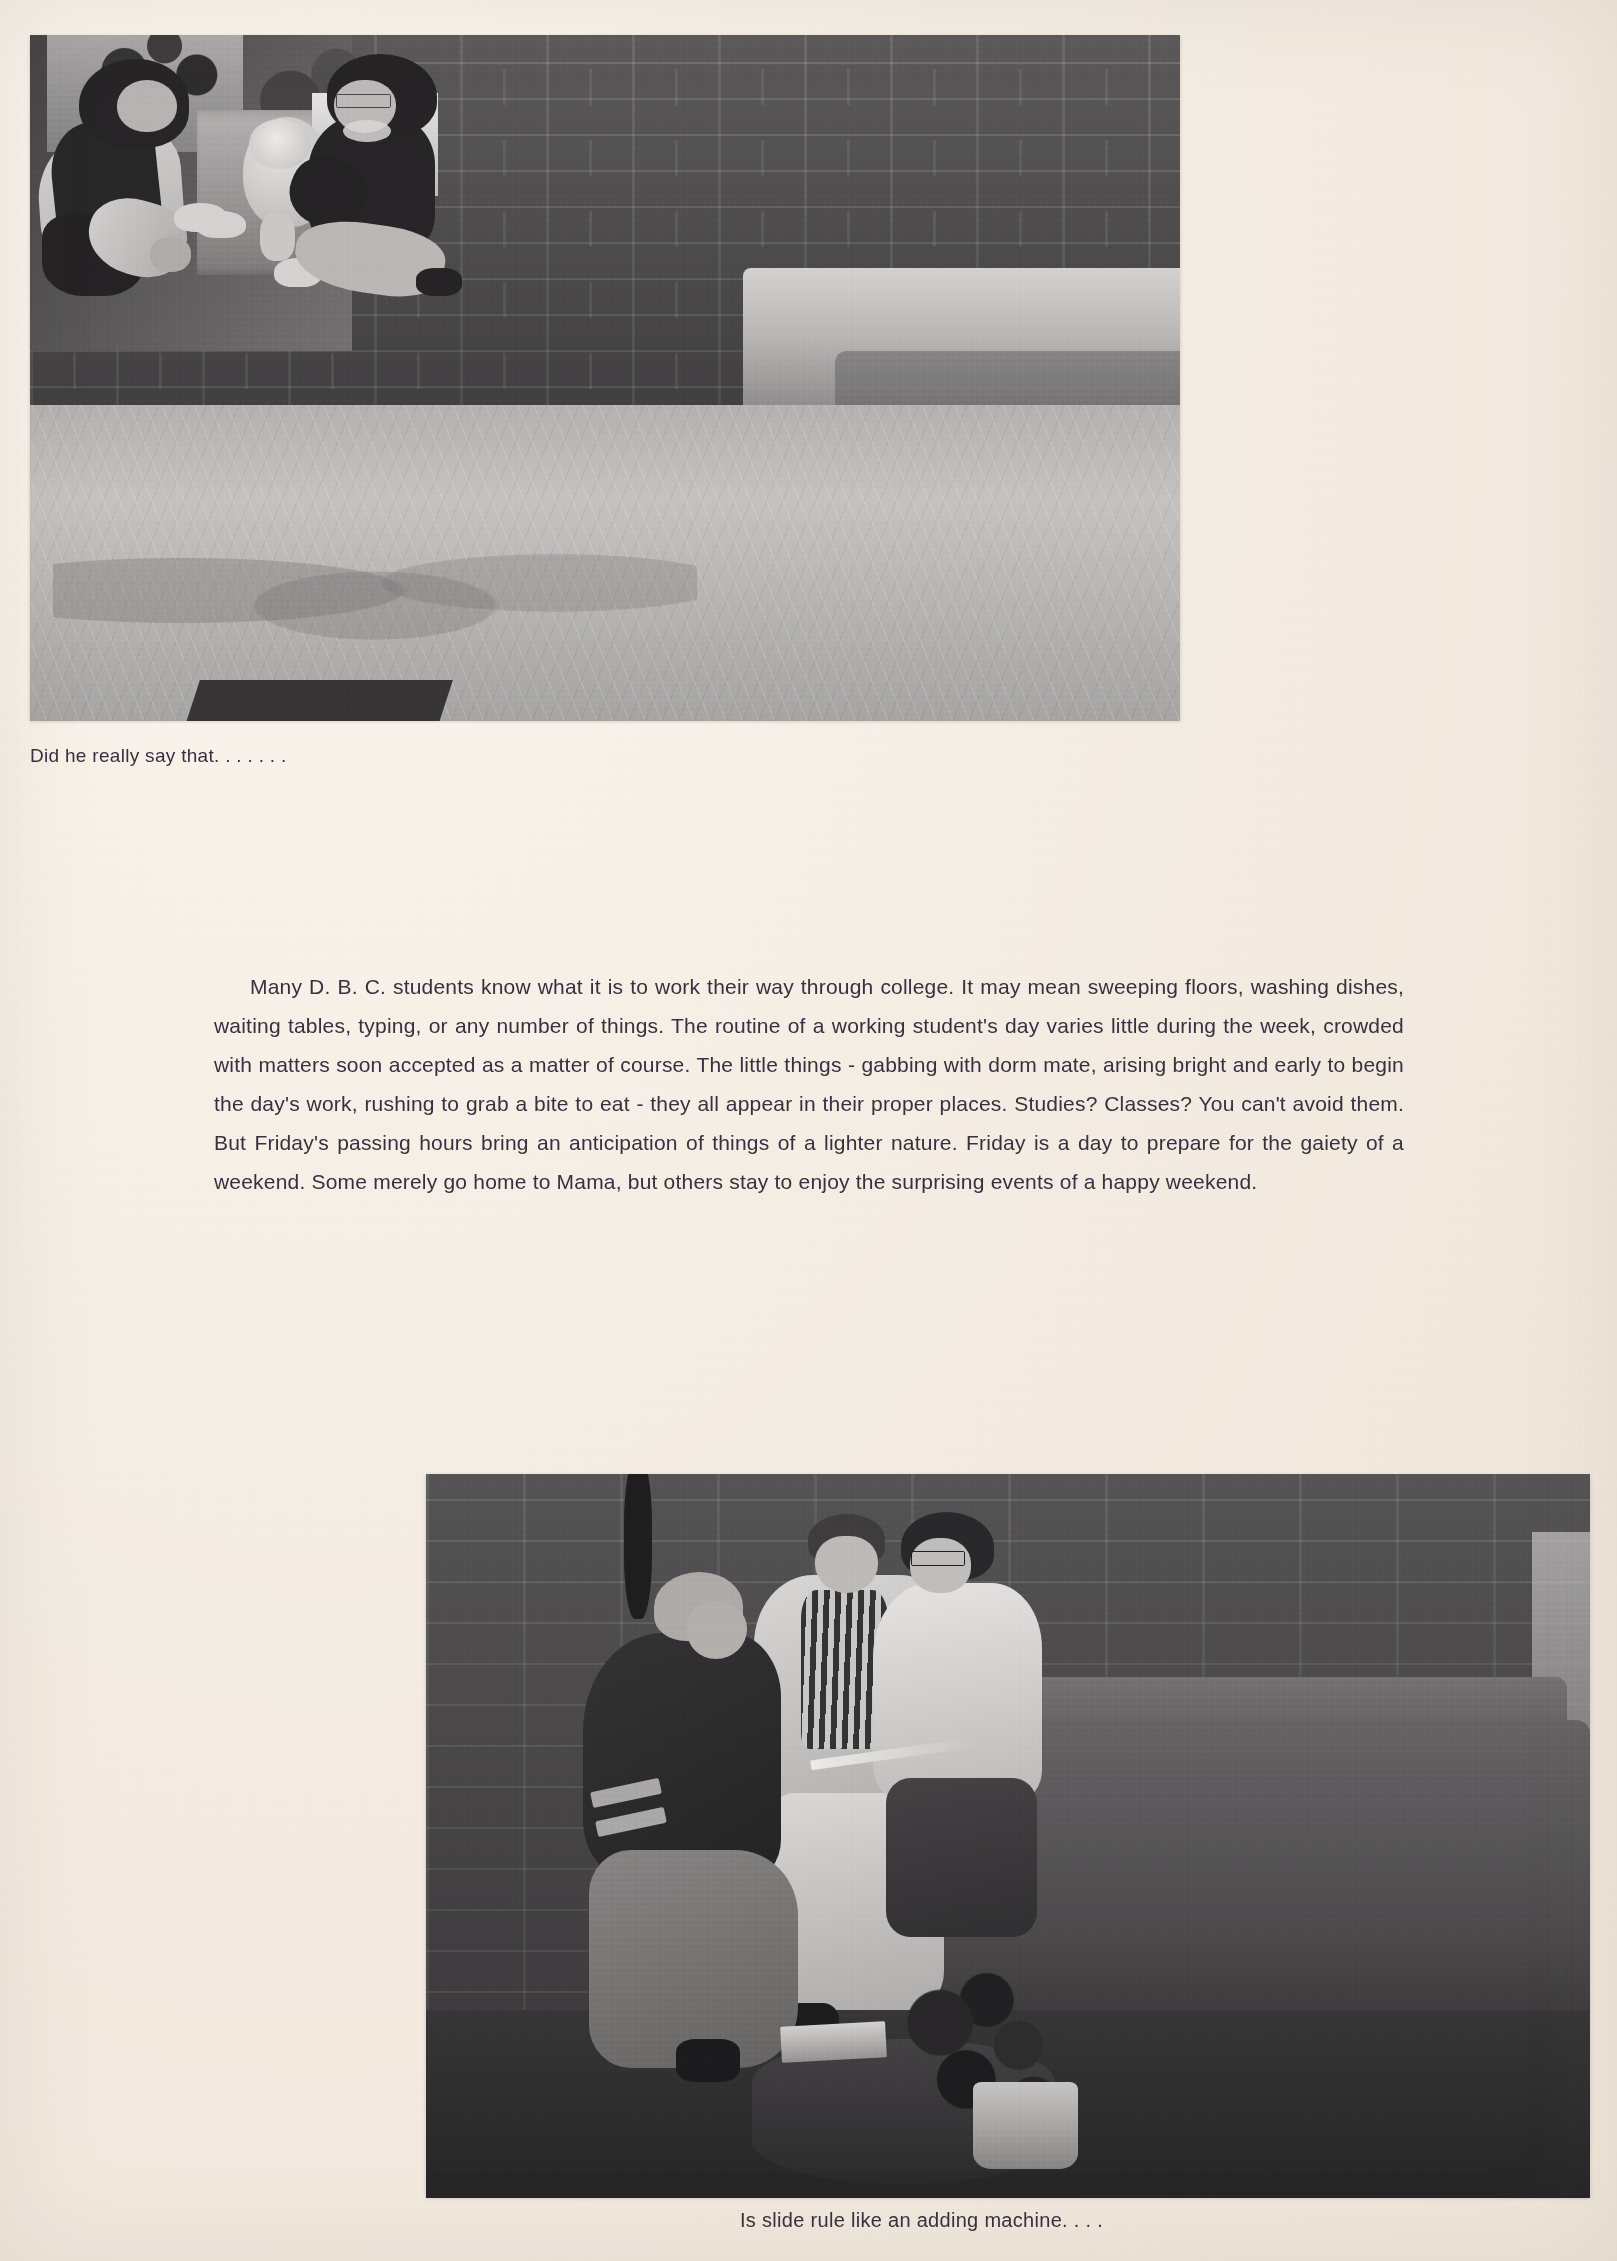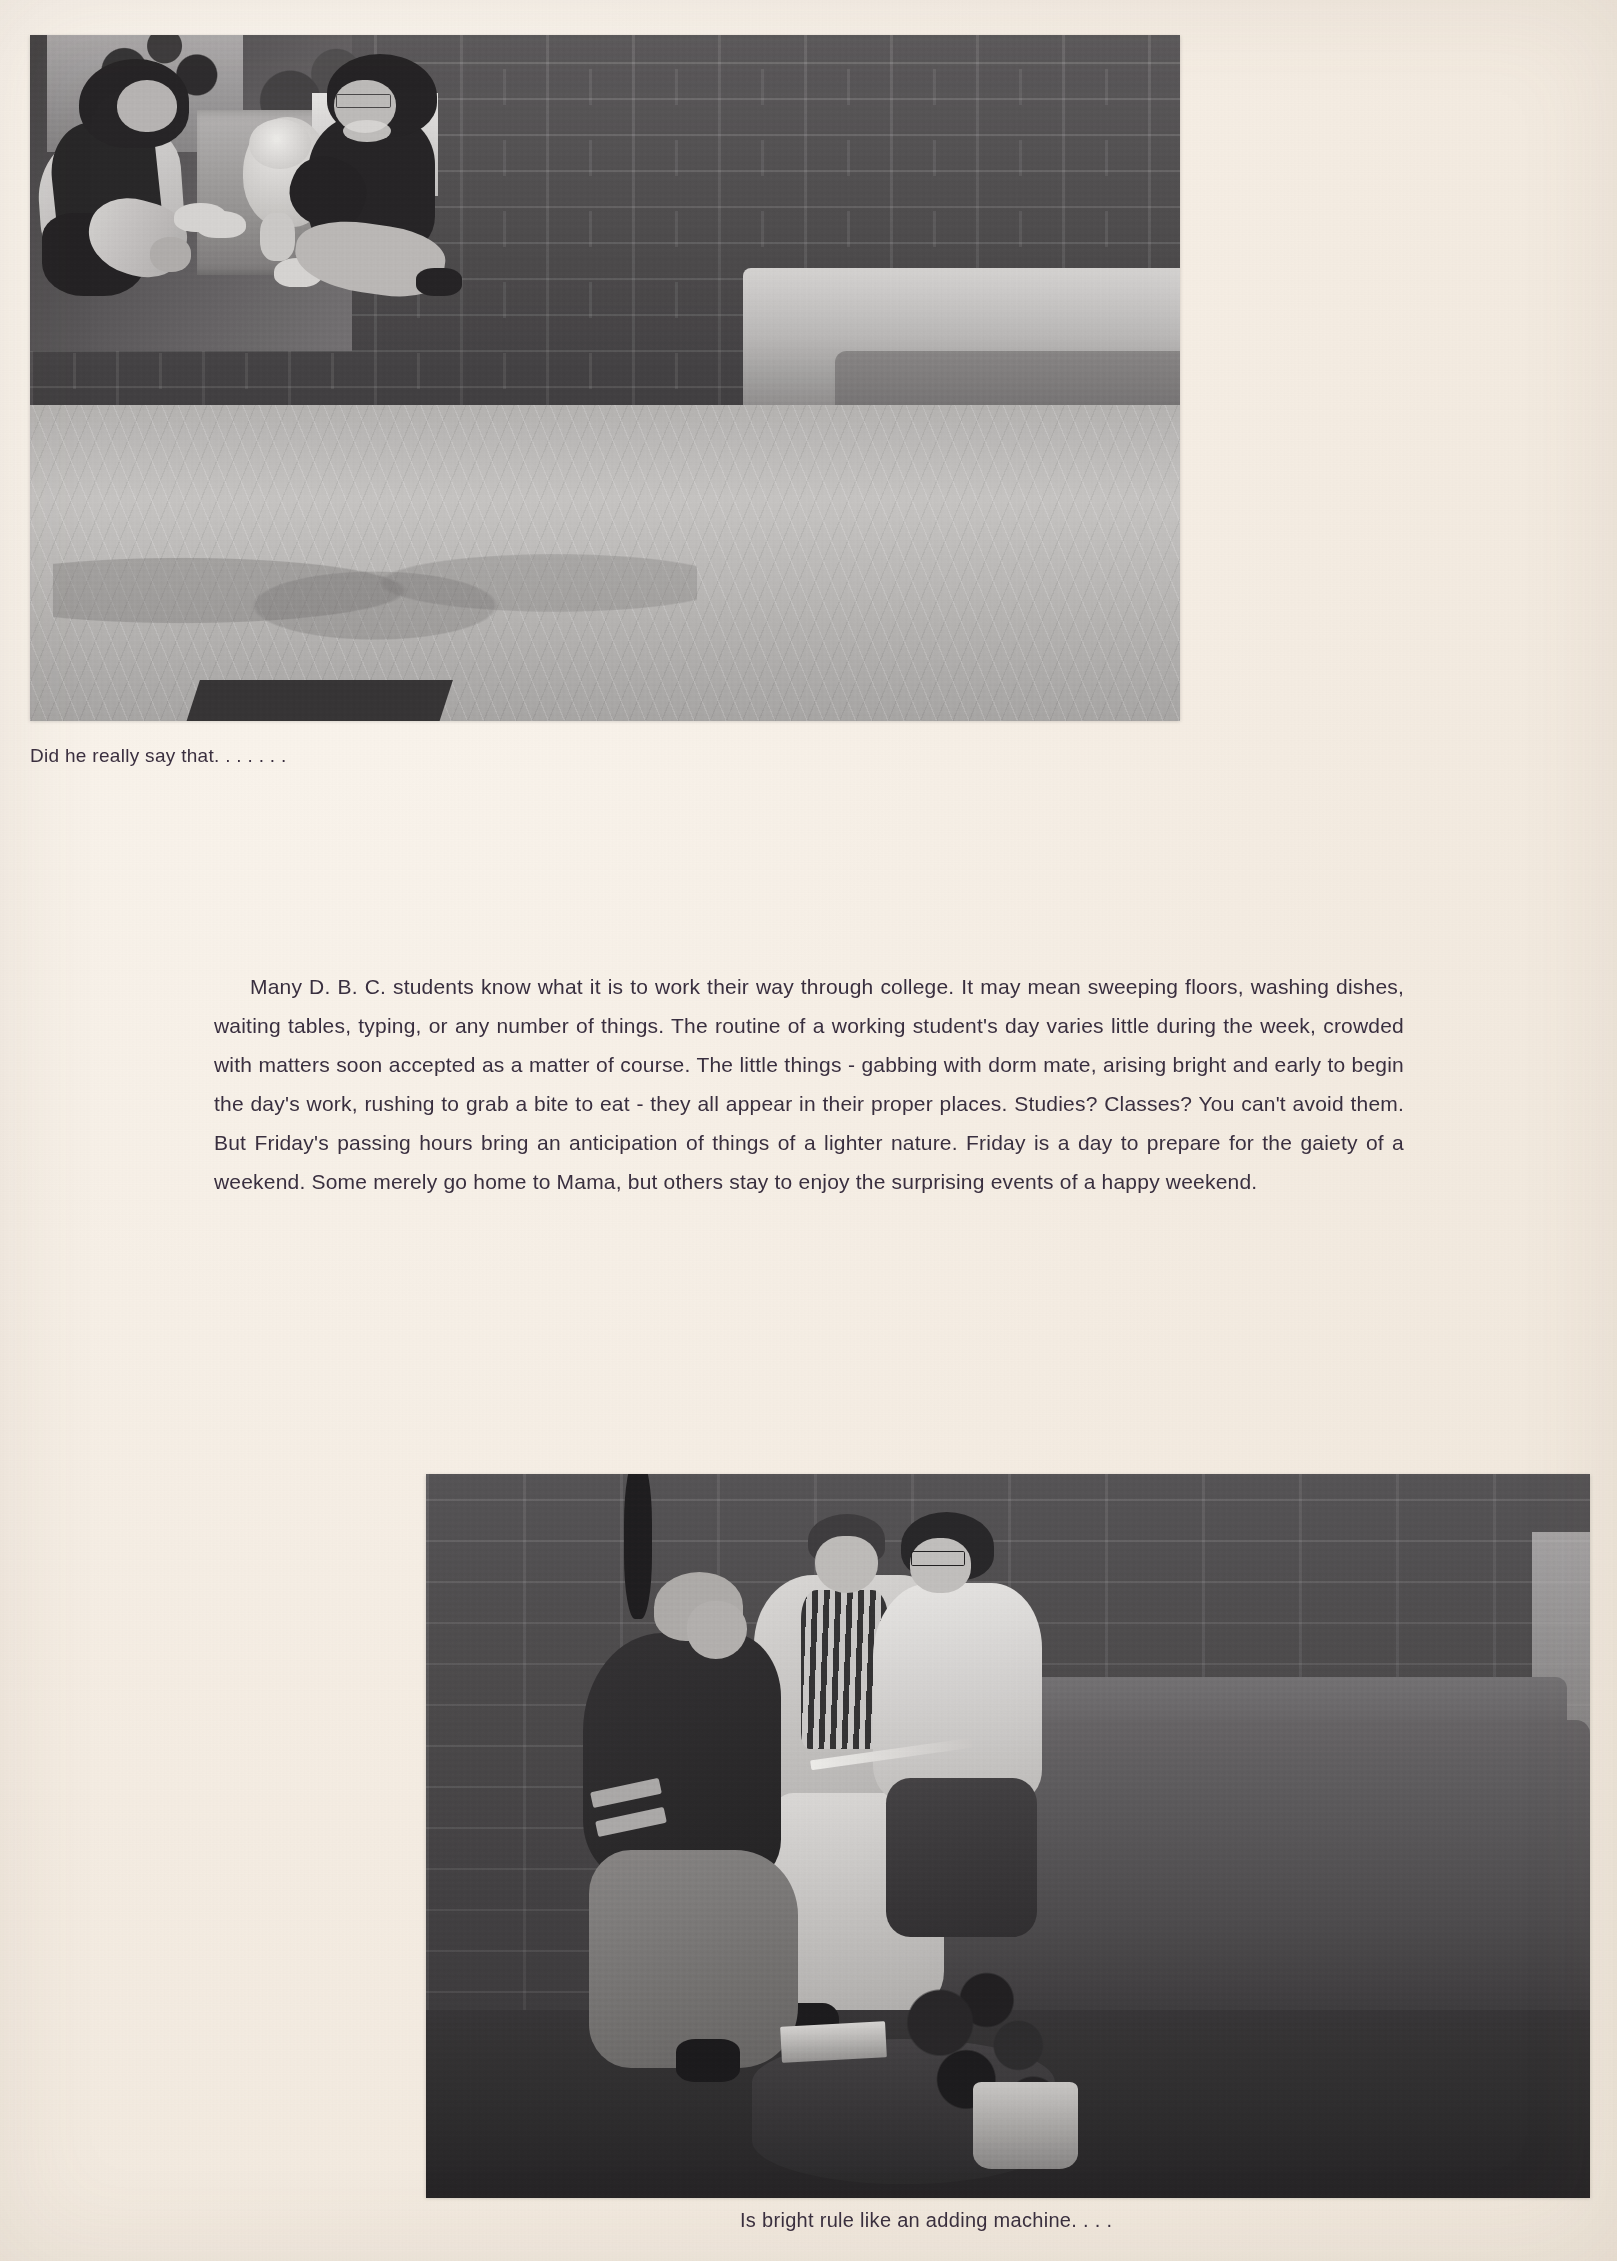--- a/index.html
+++ b/index.html
@@ -519,18 +519,18 @@
     <div class="p1-face"></div>
 
     <div class="b-table"></div>
     <div class="b-book"></div>
     <div class="b-ivy"></div>
     <div class="b-pot"></div>
 
     <div class="photo-grain"></div>
   </div>
 
-  <div class="caption" id="caption-bottom">Is bright rule like an adding machine. . . .</div>
+  <div class="caption" id="caption-bottom">Is slide rule like an adding machine. . . .</div>
 
   <div class="grain"></div>
   <div class="edge-shadow"></div>
 </div>
 
 
 </body></html>

